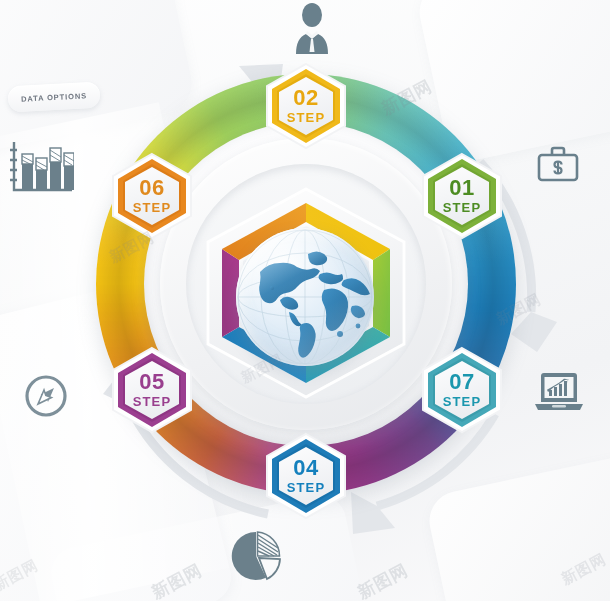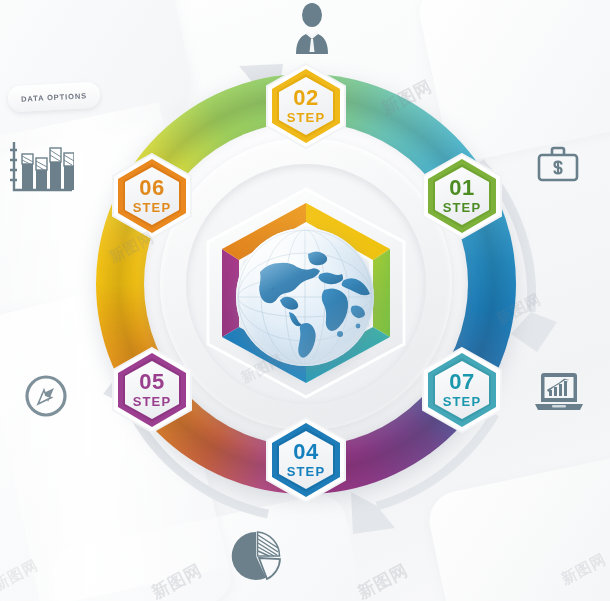--- a/index.html
+++ b/index.html
@@ -111,21 +111,21 @@
   .step{position:absolute;width:84px;height:88px;}
   .step .plate{position:absolute;inset:0;}
   .step .lbl{position:absolute;inset:0;display:flex;flex-direction:column;
     align-items:center;justify-content:center;pointer-events:none;}
   .step .num{font-size:22px;font-weight:bold;line-height:1;letter-spacing:.5px;}
   .step .word{font-size:13px;font-weight:bold;letter-spacing:1.1px;margin-top:1px;}
 
   .s01{left:264px;top:62px;}
   .s02{left:420px;top:152px;}
   .s03{left:420px;top:346px;}
-  .s04{left:264px;top:416px;}
+  .s04{left:264px;top:432px;}
   .s05{left:110px;top:346px;text-align:center;}
   .s06{left:110px;top:152px;}
 
   
   .ic{position:absolute;color:#69808c;}
   .ic-person{left:286px;top:2px;width:52px;height:52px;}
   .ic-brief{left:535px;top:142px;width:46px;height:46px;}
   .ic-laptop{left:533px;top:370px;width:52px;height:44px;}
   .ic-pie{left:228px;top:528px;width:56px;height:56px;}
   .ic-compass{left:22px;top:372px;width:48px;height:48px;}

